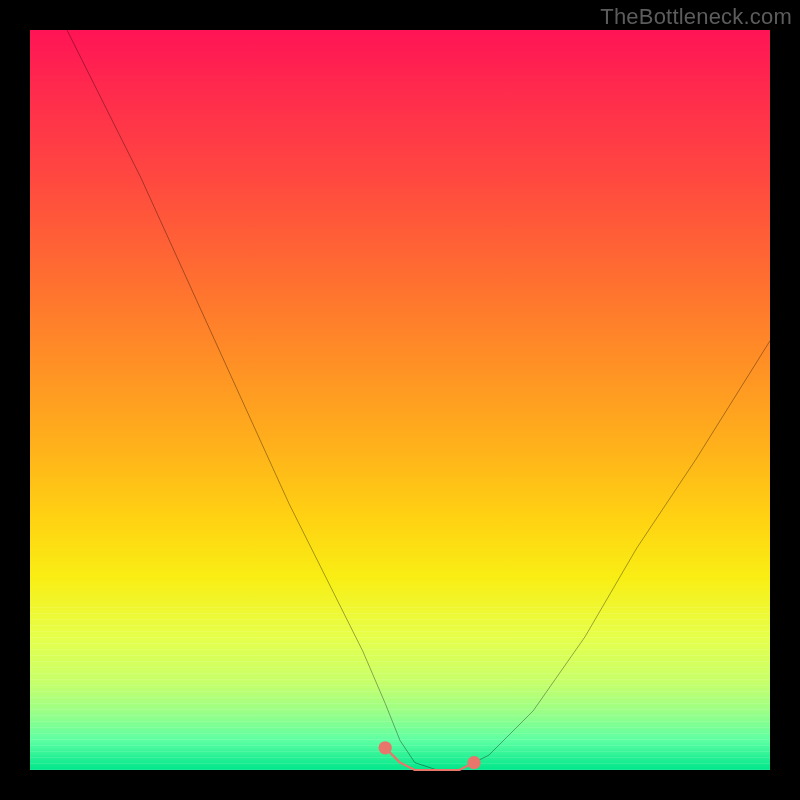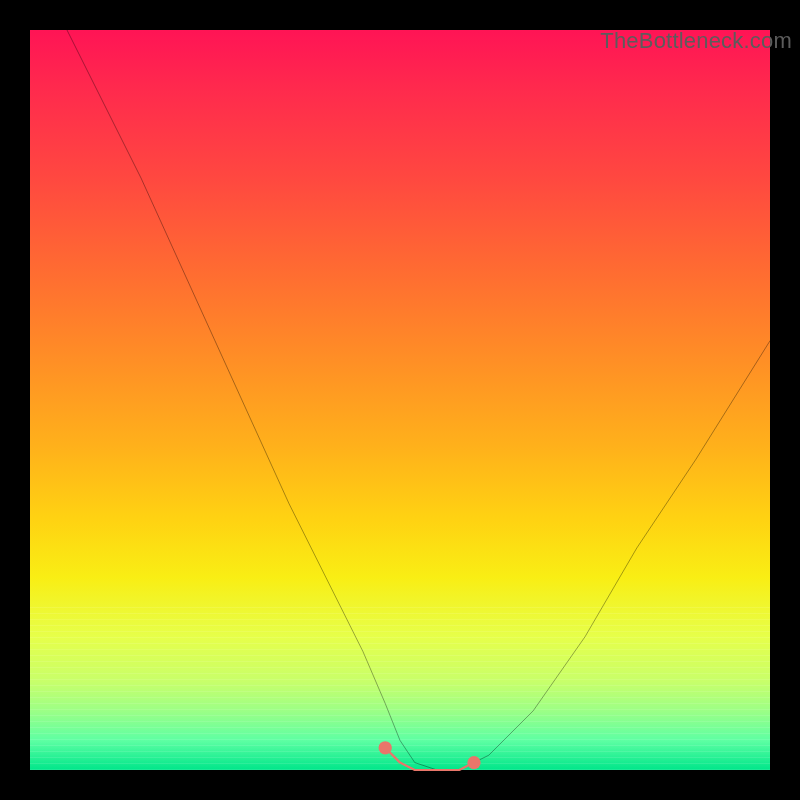--- a/index.html
+++ b/index.html
@@ -66,21 +66,20 @@
     overflow: visible;
   }
   .watermark {
     position: absolute;
     top: 4px;
     right: 8px;
     color: #5c5c5c;
     font-size: 22px;
     letter-spacing: 0.2px;
     font-weight: 500;
-    margin-top: 24px;
   }
 </style>
 </head>
 <body>
 
 <div class="frame">
 
   <div class="plot-area">
     <div class="stripes"></div>
 

